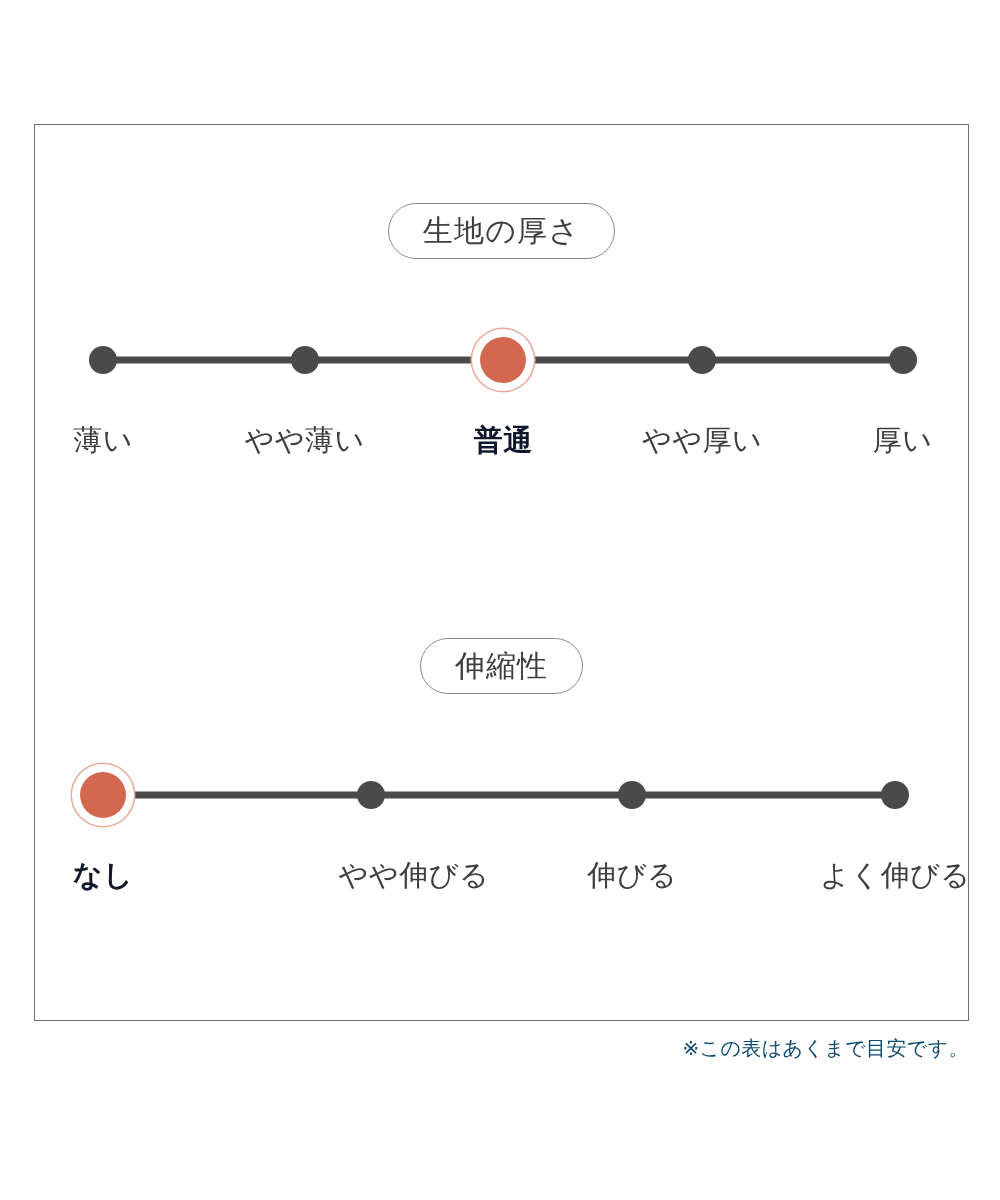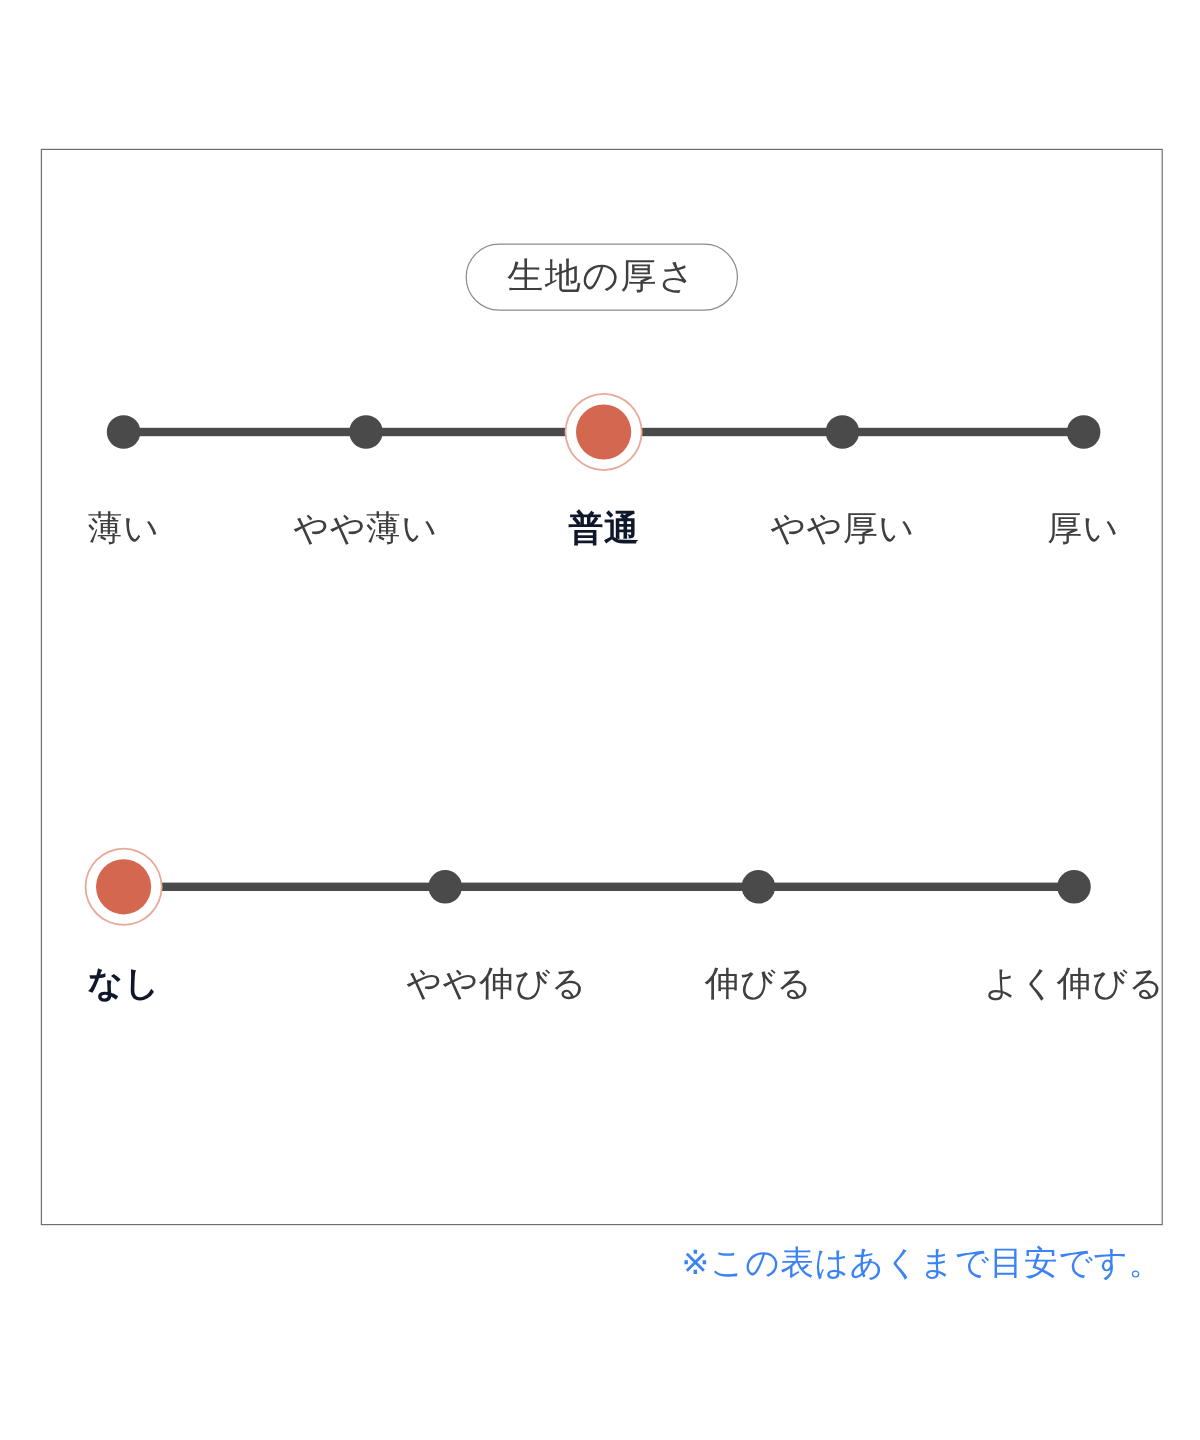--- a/index.html
+++ b/index.html
@@ -112,23 +112,23 @@
   .label.selected {
     font-weight: bold;
     color: #0f172a;
   }
 
   
   .footnote {
     position: absolute;
     right: 31px;
     top: 1036px;
-    font-size: 28px;
+    font-size: 20px;
     line-height: 1.2;
-    color: #3b82f6;
+    color: #0c4a6e;
     letter-spacing: 0.02em;
     white-space: nowrap;
   }
 </style>
 </head>
 <body>
 
 <div class="page">
 
   <div class="panel">
@@ -154,20 +154,23 @@
         <div class="label" style="left:28.9%;text-align:right;">やや薄い</div>
         <div class="label selected" style="left:50.2%;">普通</div>
         <div class="label" style="left:71.5%;">やや厚い</div>
         <div class="label" style="left:93.0%;">厚い</div>
       </div>
 
     </div>
 
     <div class="section section-stretch">
 
+      <div class="pill-row">
+        <div class="pill">伸縮性</div>
+      </div>
 
       <div class="scale">
         <div class="scale-track" style="left:7.3%; right:7.8%;"></div>
 
         <div class="node selected" style="left:7.3%;"></div>
         <div class="node" style="left:36.0%;"></div>
         <div class="node" style="left:64.0%;"></div>
         <div class="node" style="left:92.2%;"></div>
       </div>
 

